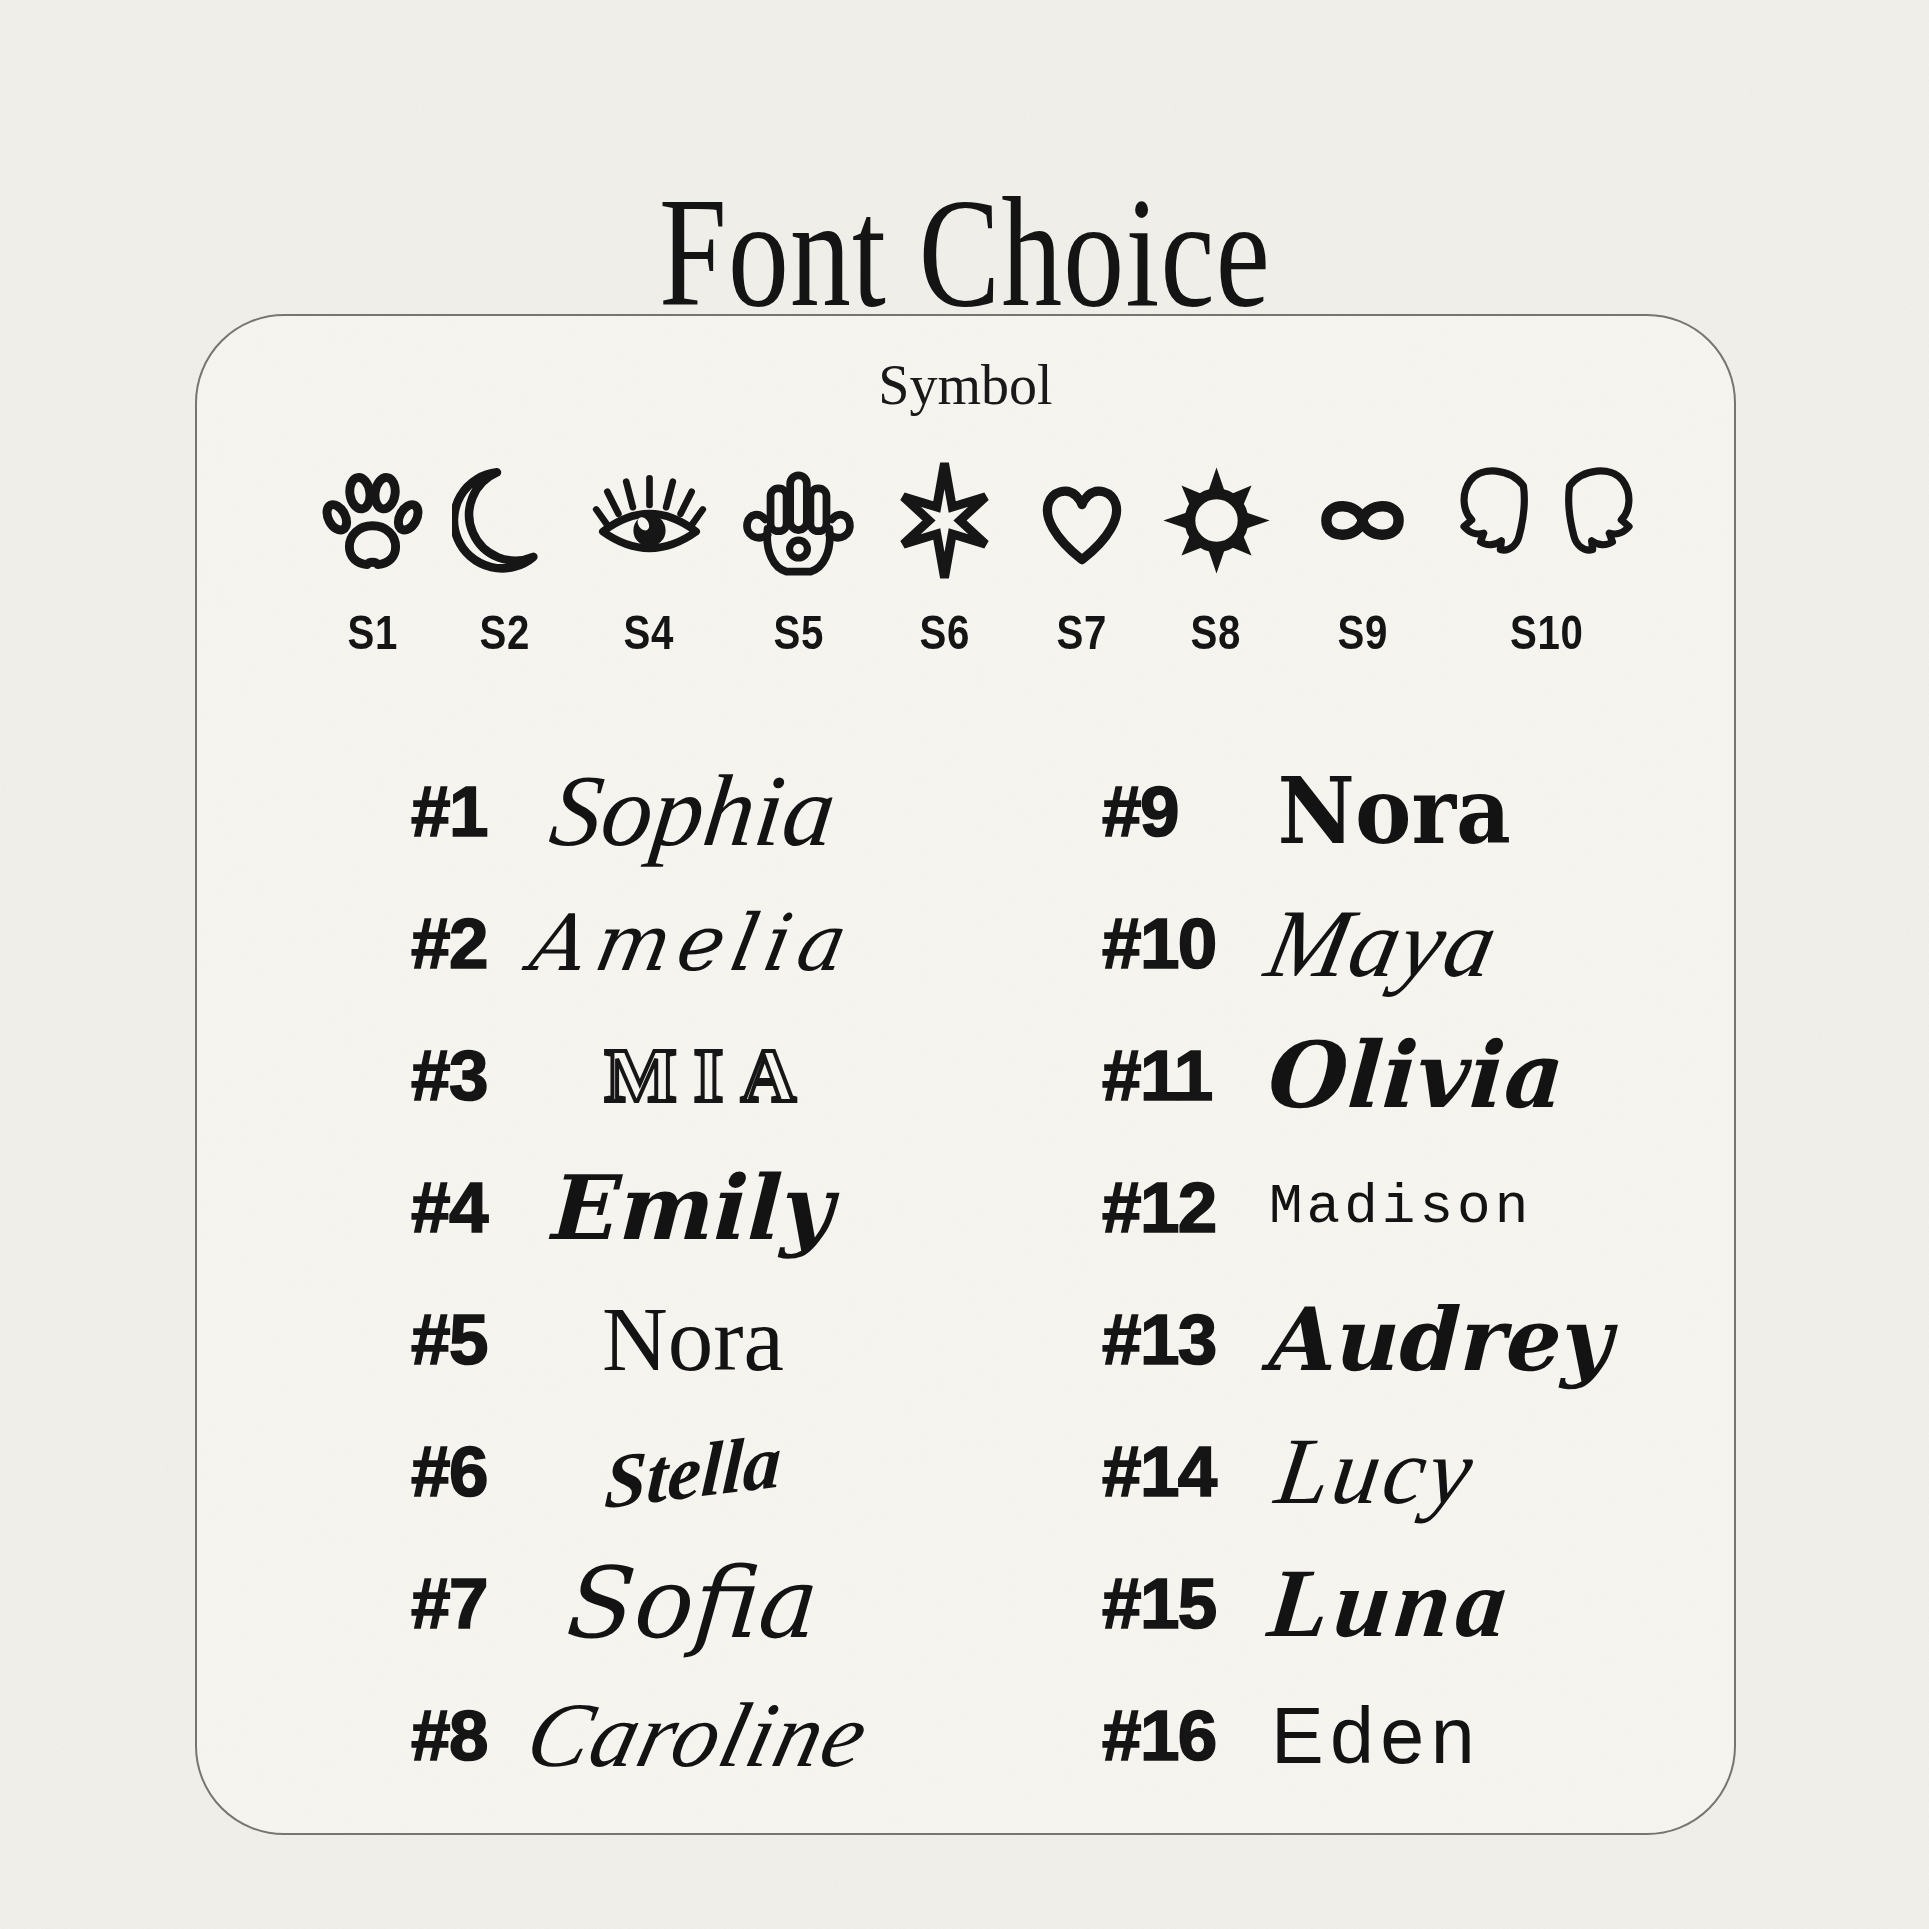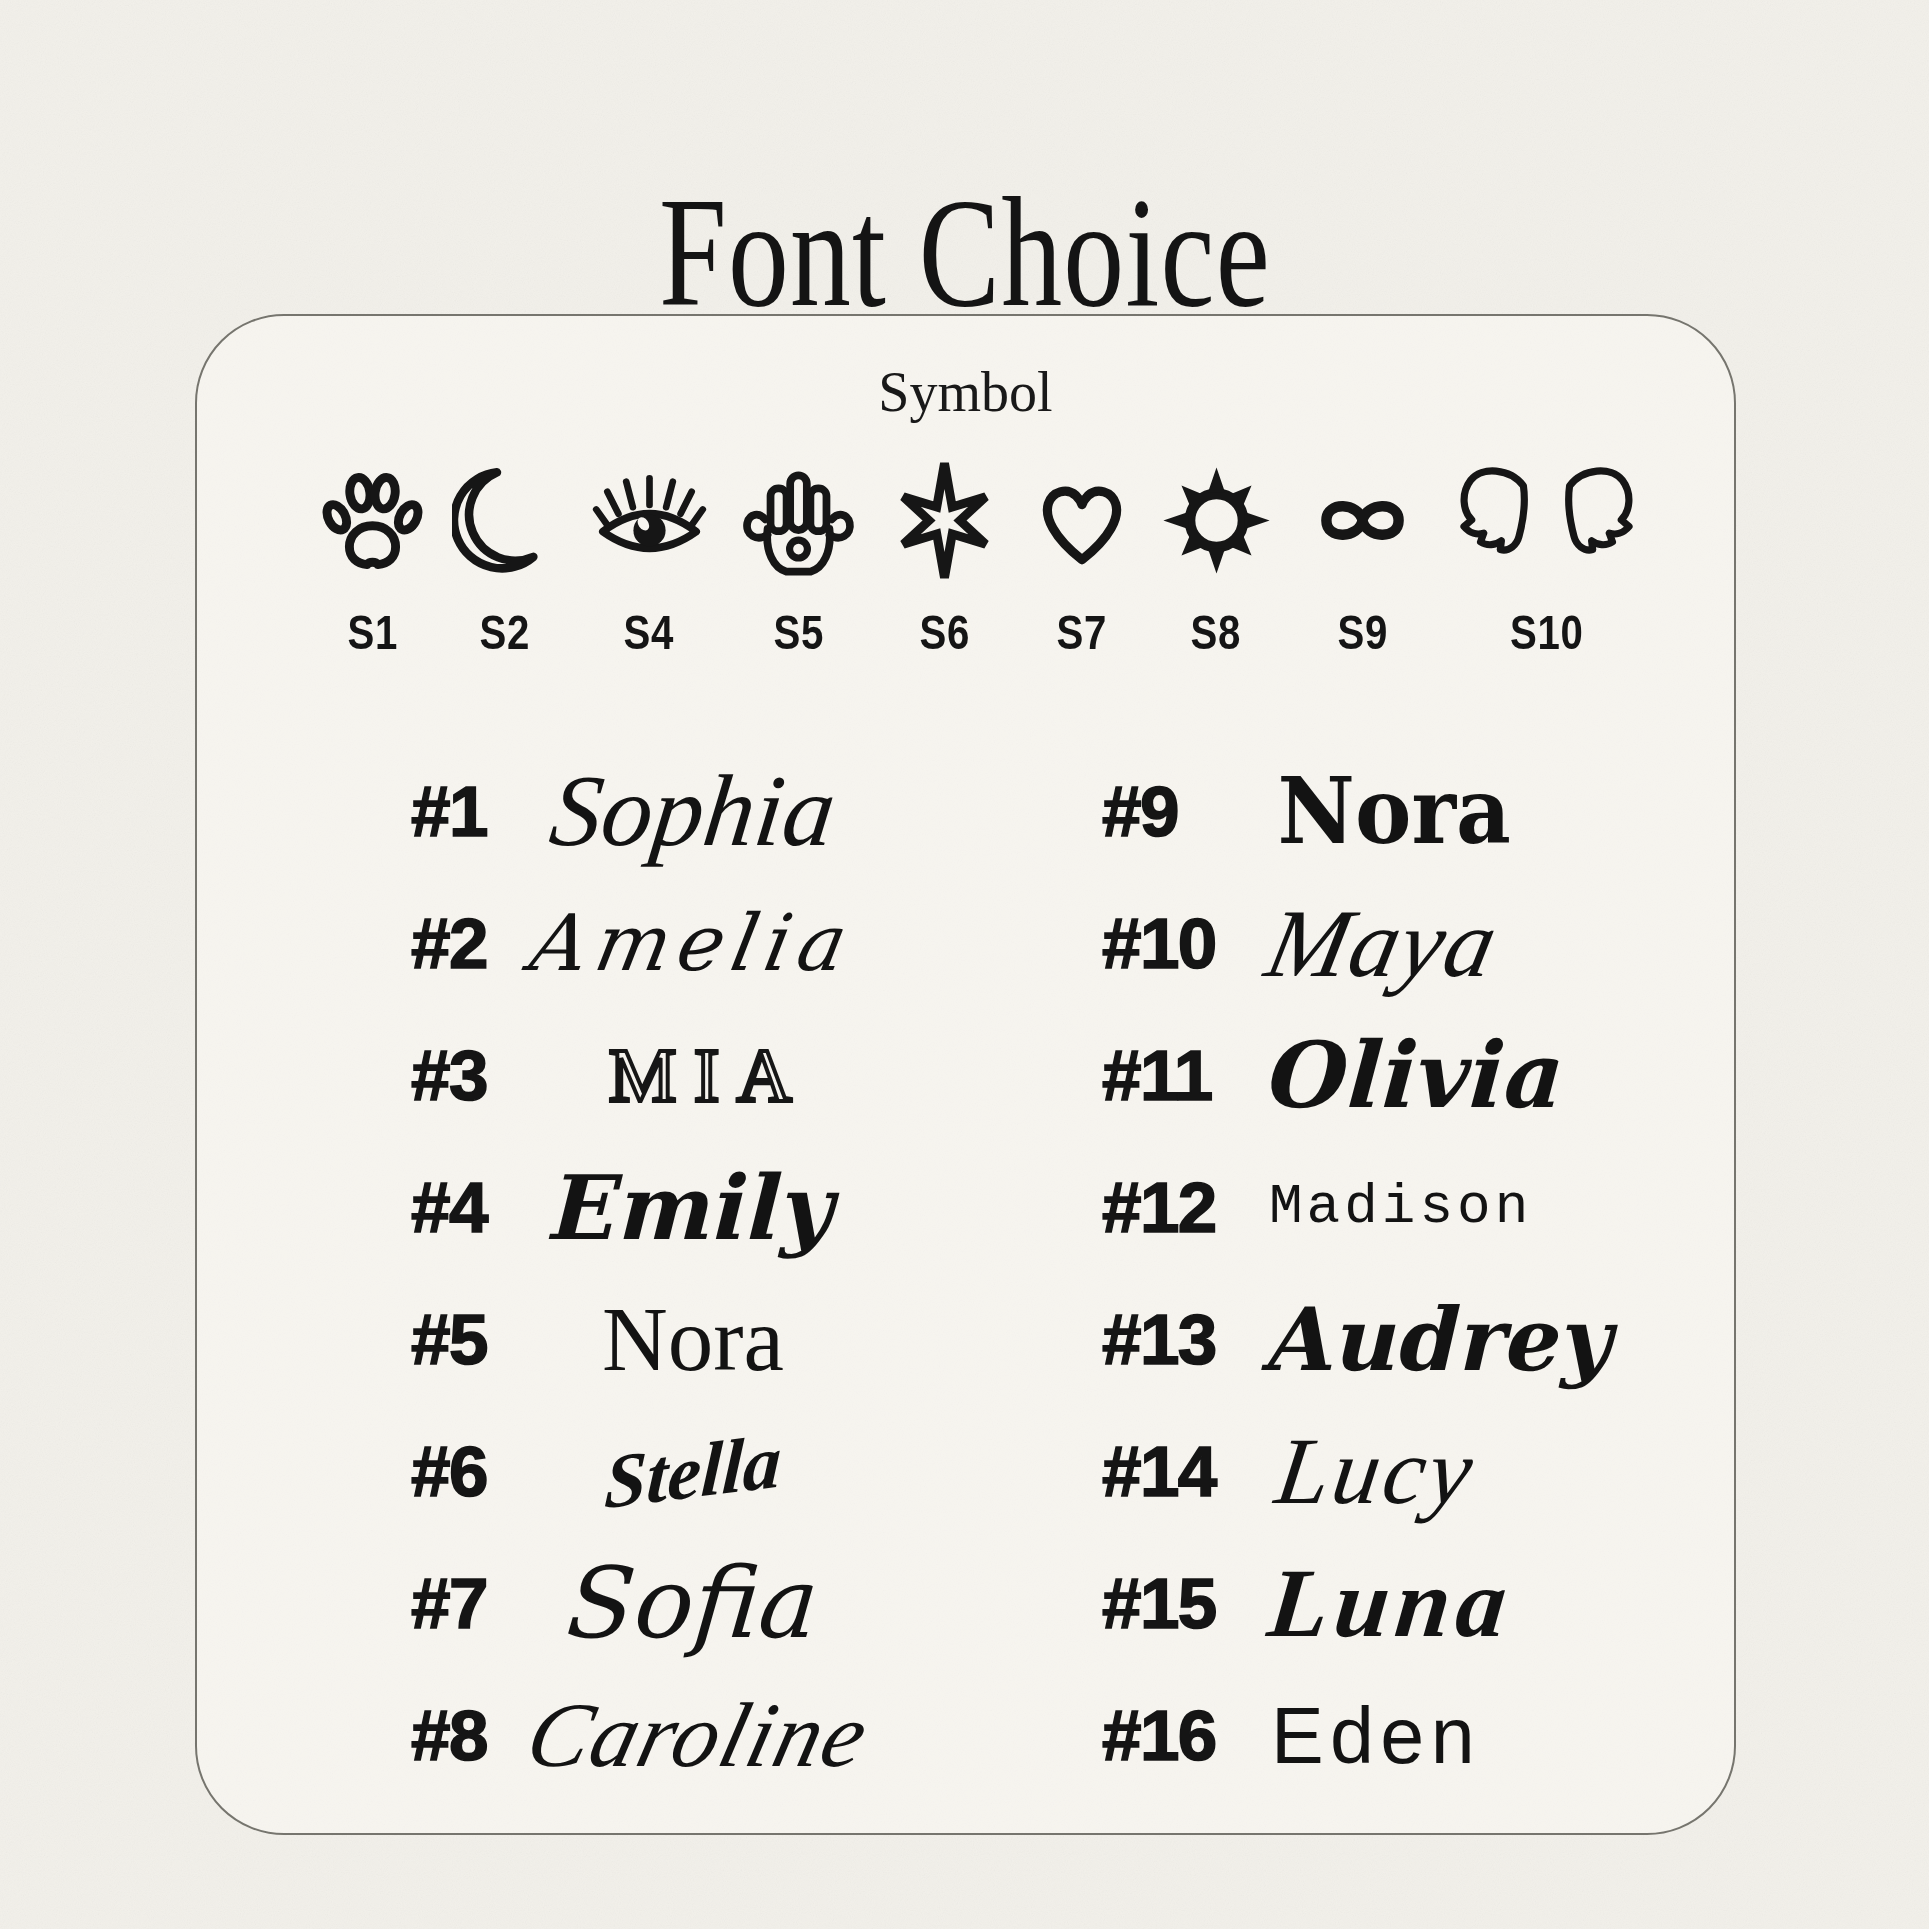--- a/index.html
+++ b/index.html
@@ -28,21 +28,21 @@
 
   
   .card{
     position:absolute;left:195px;top:314px;width:1541px;height:1521px;
     border:2.4px solid #76756e;
     border-radius:89px;
     background:rgba(252,250,246,0.45);
     box-sizing:border-box;
   }
   .card-header{
-    position:absolute;top:44px;left:0;width:100%;
+    position:absolute;top:37px;left:0;width:100%;
     text-align:center;
     font-family:"Liberation Serif",serif;
     font-size:56px;
     color:#191919;
   }
 
   
   .symbols-row{
     position:absolute;top:139px;left:123px;right:94px;height:199px;
     display:flex;justify-content:space-between;align-items:flex-start;
@@ -77,21 +77,21 @@
   .col-right .font-number{width:167px;}
   .font-name{
     flex:none;width:326px;text-align:center;
     color:#131313;white-space:nowrap;line-height:1;
   }
   .col-right .font-name{width:214px;}
 
   
   .f1{font-family:"Liberation Serif",serif;font-style:italic;font-size:102px;transform:skewX(-7deg);}
   .f2{font-family:"DejaVu Serif",serif;font-style:italic;font-size:78px;letter-spacing:8px;transform:skewX(-11deg);}
-  .f3{font-family:"Liberation Serif",serif;font-weight:400;font-size:76px;letter-spacing:17.5px;padding-left:16px;
+  .f3{font-family:"Liberation Serif",serif;font-weight:700;font-size:76px;letter-spacing:17.5px;padding-left:16px;
       color:#f6f4ef;-webkit-text-stroke:4px #161616;}
   .f4{font-family:"DejaVu Serif",serif;font-style:italic;font-weight:700;font-size:89px;transform:skewX(-3deg);}
   .f5{font-family:"Liberation Serif",serif;font-size:91px;}
   .f6{font-family:"Liberation Serif",serif;font-style:italic;font-weight:700;font-size:76px;
       transform:rotate(-7deg) skewX(-10deg);}
   .f7{font-family:"DejaVu Serif",serif;font-style:italic;font-size:98px;transform:skewX(-5deg);}
   .f8{font-family:"Liberation Serif",serif;font-style:italic;font-size:92px;letter-spacing:1.6px;transform:skewX(-14deg);}
   .f9{font-family:"DejaVu Serif",serif;font-weight:700;font-size:92px;transform:scaleX(0.92);}
   .f10{font-family:"Liberation Serif",serif;font-style:italic;font-size:97px;letter-spacing:1.6px;transform:skewX(-12deg);}
   .f11{font-family:"DejaVu Serif",serif;font-style:italic;font-weight:700;font-size:91px;transform:skewX(-4deg);}

